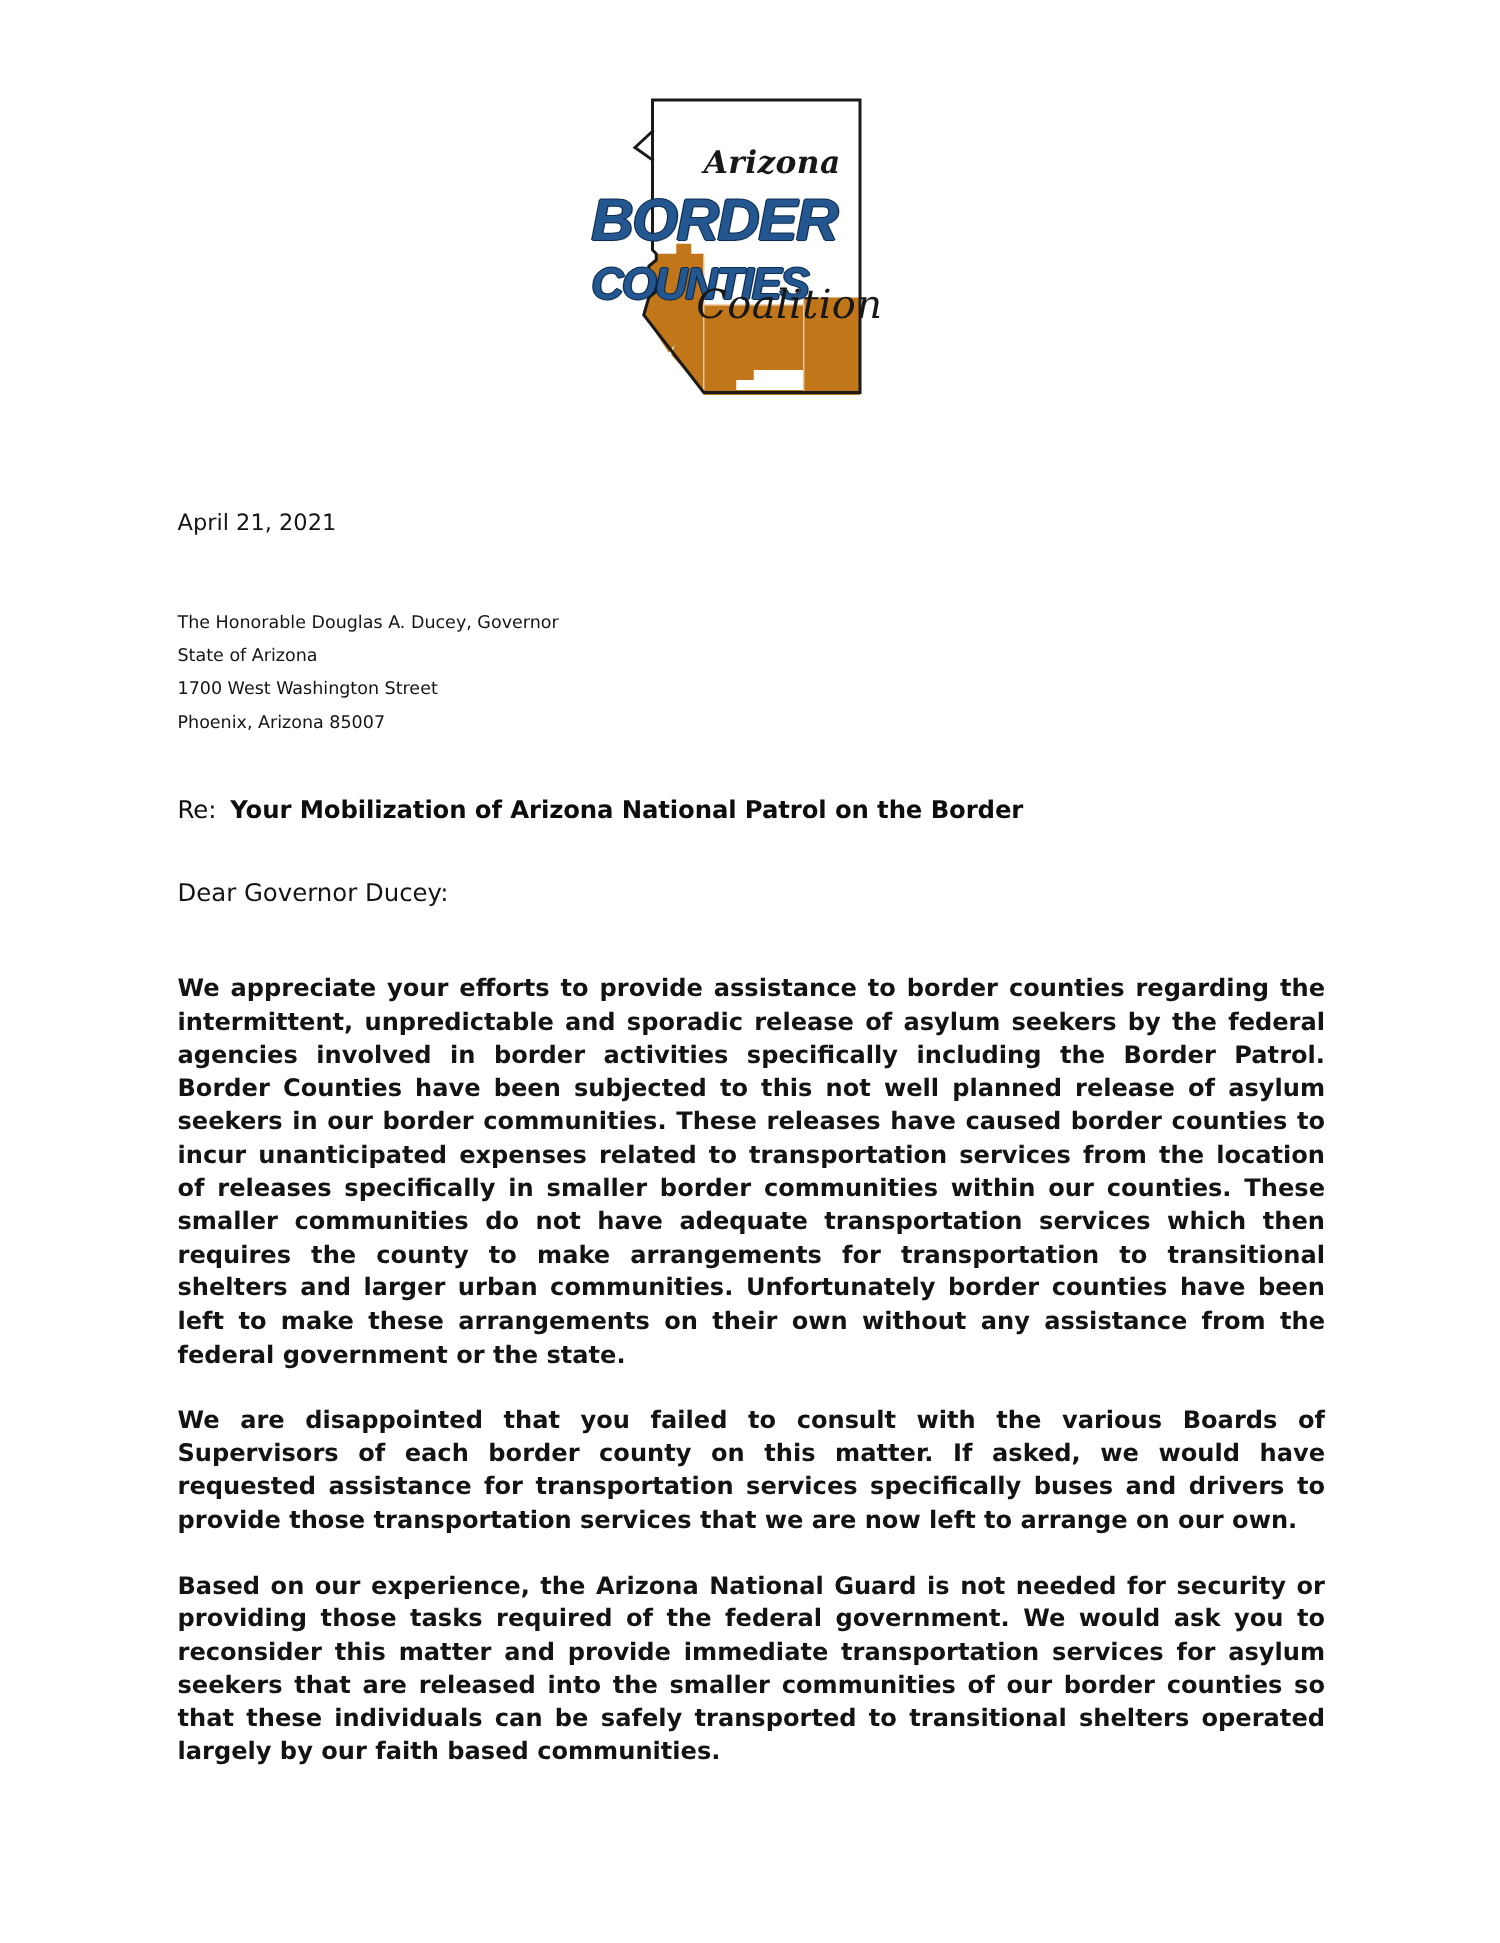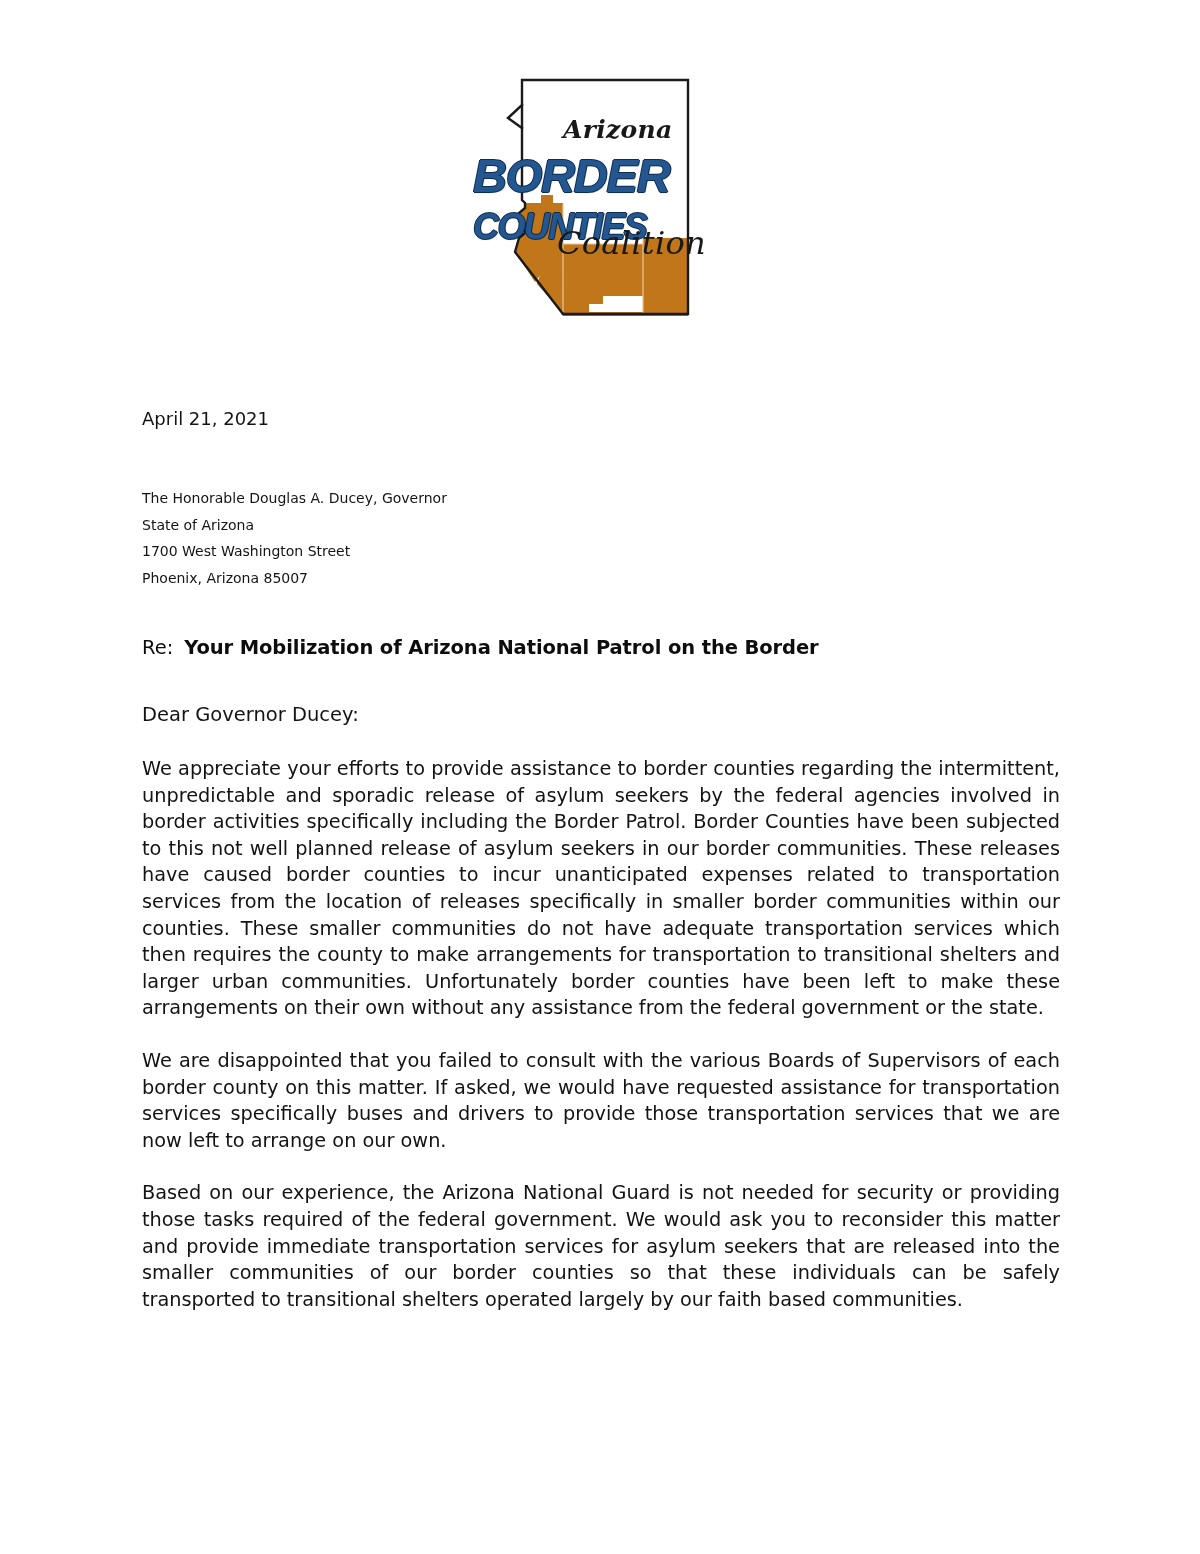--- a/index.html
+++ b/index.html
@@ -144,21 +144,22 @@
     font-weight: 700;
     letter-spacing: -0.1px;
   }
   .salutation {
     margin-top: 40px;
     font-size: 19.5px;
     line-height: 27px;
     color: #141414;
   }
   .body-copy {
-    margin-top: 28px;
+    margin-top: 50px;
+    font-weight: bold;
   }
   .body-copy p {
     margin: 0 0 26px 0;
     font-size: 19.3px;
     line-height: 26.6px;
     text-align: justify;
     text-justify: inter-word;
     color: #131313;
     hyphens: none;
   }

